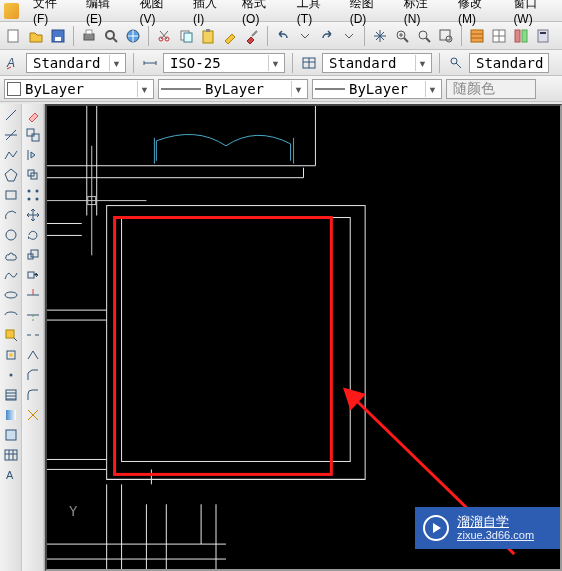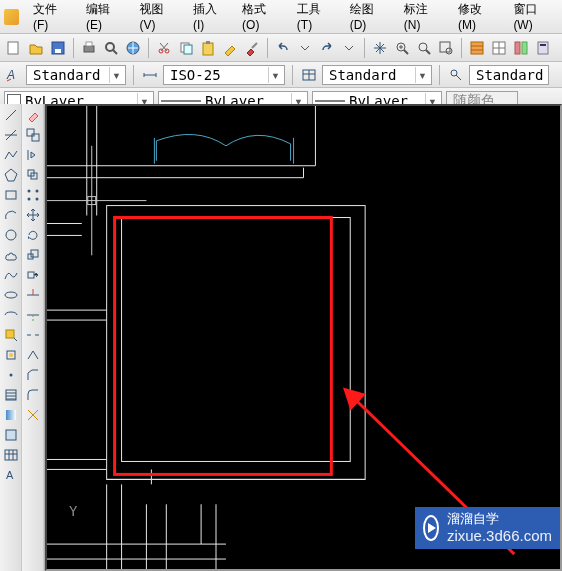--- a/index.html
+++ b/index.html
@@ -10,21 +10,21 @@
   font-size: 12px;
   background: #e8e8e8;
   overflow: hidden;
   position: relative;
 }
 
 
 .menubar {
   display: flex;
   align-items: center;
-  height: 34px;
+  height: 22px;
   background: linear-gradient(#f8f8f8, #e5e5e5);
   border-bottom: 1px solid #c0c0c0;
   padding-left: 4px;
 }
 .menubar .app-icon {
   width: 16px; height: 16px;
   background: linear-gradient(135deg,#f4c542,#e89a2b);
   border-radius: 2px;
   margin-right: 6px;
 }
@@ -156,22 +156,22 @@
   border-radius: 50%;
   display: flex; align-items: center; justify-content: center;
 }
 .watermark .play::after {
   content: "";
   border-left: 8px solid #fff;
   border-top: 5px solid transparent;
   border-bottom: 5px solid transparent;
   margin-left: 2px;
 }
-.watermark .txt { display: flex; flex-direction: column; line-height: 1.2; }
-.watermark .txt .sub { font-size: 15px; opacity: .9; text-align: center; }
+.watermark .txt { display: flex; flex-direction: column; line-height: 1.2; text-decoration: underline; }
+.watermark .txt .sub { font-size: 11px; opacity: .9; text-align: center; }
 </style>
 </head>
 <body>
 
 <div class="menubar">
   <div class="app-icon"></div>
   <div class="menu-item">文件(F)</div>
   <div class="menu-item">编辑(E)</div>
   <div class="menu-item">视图(V)</div>
   <div class="menu-item">插入(I)</div>
@@ -383,21 +383,21 @@
     <span class="dd-text">ByLayer</span>
     <span class="dd-arrow">▾</span>
   </div>
   <div class="dd" style="width:130px">
     <svg width="30" height="10">
         <line x1="0" y1="5" x2="30" y2="5" stroke="#000" stroke-width="1"></line>
       </svg>
     <span class="dd-text">ByLayer</span>
     <span class="dd-arrow">▾</span>
   </div>
-  <div class="dd" style="width:72px;background:#f0f0f0;color:#888">
+  <div class="dd" style="width:90px;background:#f0f0f0;color:#888">
     <span class="dd-text">随颜色</span>
   </div>
 </div>
 
 <div class="main">
 
   <div class="vtoolbars">
 
     <div class="vtb">
       <div class="tb-btn">

